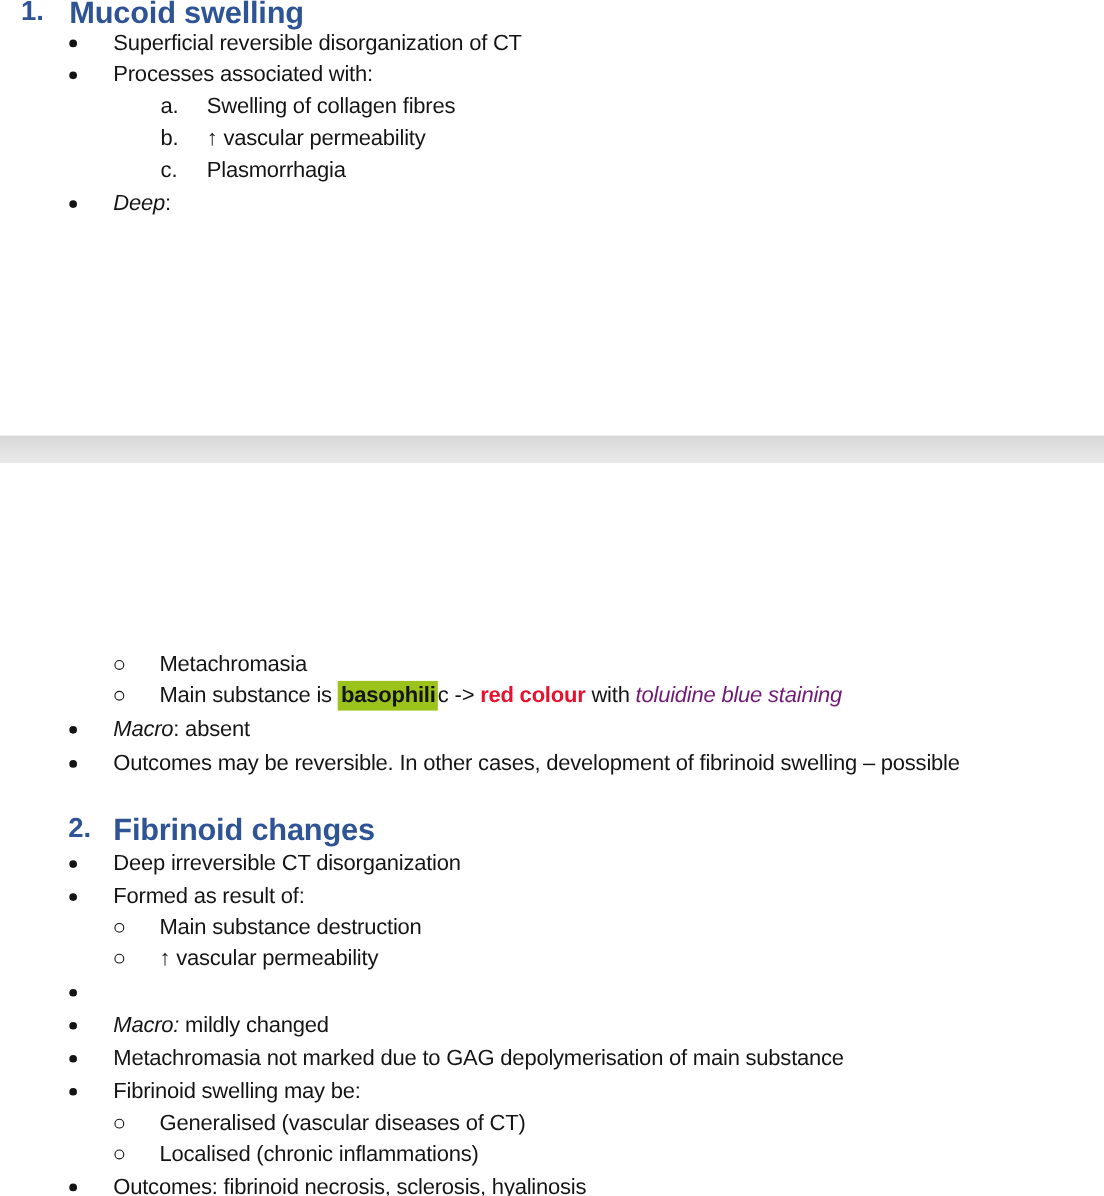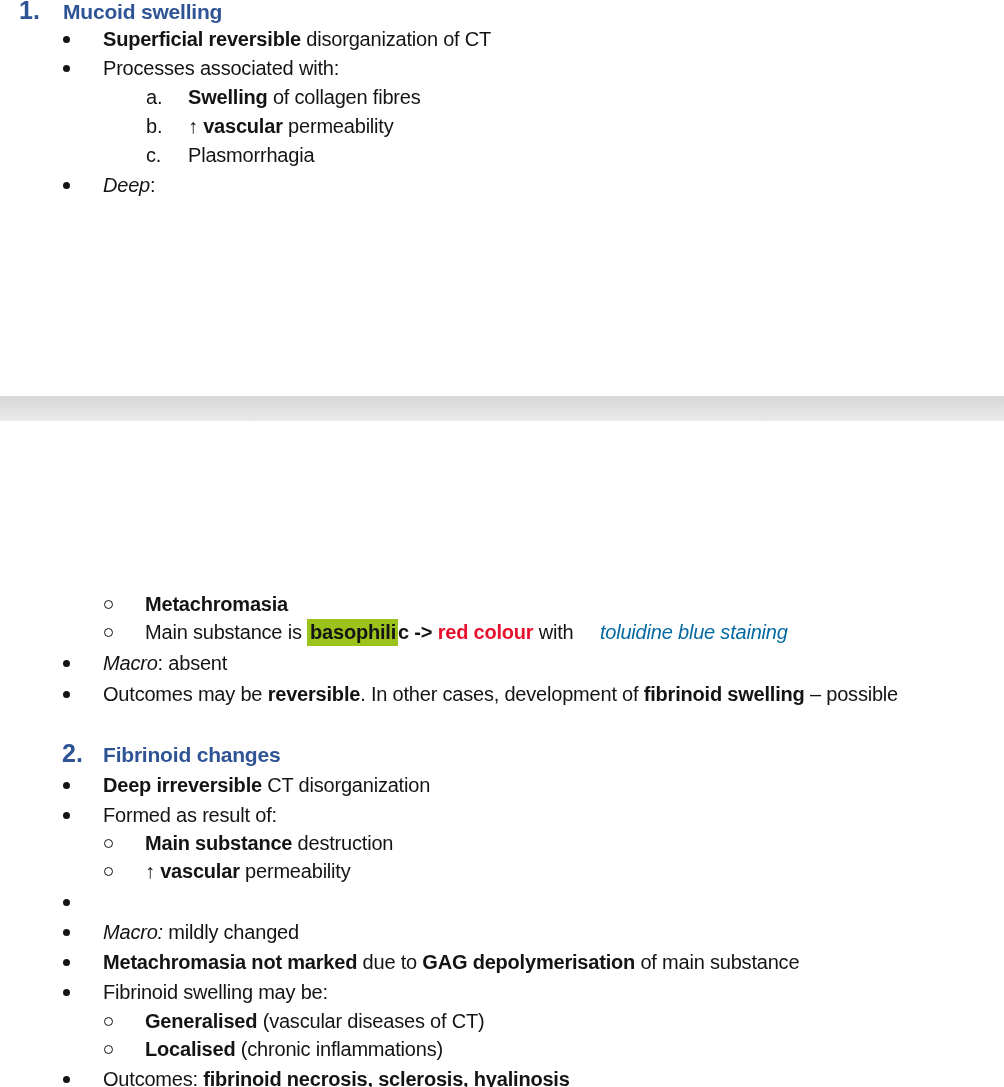--- a/index.html
+++ b/index.html
@@ -16,27 +16,27 @@
   .txt { position:absolute; top:0; white-space:nowrap; }
   .mk  { position:absolute; top:0; white-space:nowrap; }
   .dot {
     position:absolute; top:9px; width:7px; height:7px;
     background:#141414; border-radius:50%;
   }
   .ring {
     position:absolute; top:8px; width:9px; height:9px;
     border:1.5px solid #141414; border-radius:50%; background:transparent;
   }
-  .b { font-weight:700; }
+  .b { font-weight:400; }
   .i { font-style:italic; }
   .hl { background:#9CC31C; font-weight:700; padding:2px 2px 3px 3px; }
   .red { color:#E8112D; font-weight:700; }
-  .blueital { color:#0369a1; font-style:italic;margin-left:21px; }
+  .blueital { color:#701a75; font-style:italic; }
   .hnum { position:absolute; top:0; font-size:25px; line-height:25px; font-weight:700; color:#2F5496; letter-spacing:0; }
-  .htitle { position:absolute; top:2px; font-size:21px; line-height:23px; font-weight:700; color:#2F5496; }
+  .htitle { position:absolute; top:2px; font-size:28px; line-height:23px; font-weight:700; color:#2F5496; }
   .separator {
     position:absolute; left:0; top:396px; width:100%; height:25px;
     background:linear-gradient(to bottom, #d7d7d7 0%, #e0e0e0 45%, #eaeaea 100%);
   }
 </style>
 </head>
 <body>
 
 <div class="row" style="top:-2px">
   <span class="hnum" style="left:19px">1.</span>

